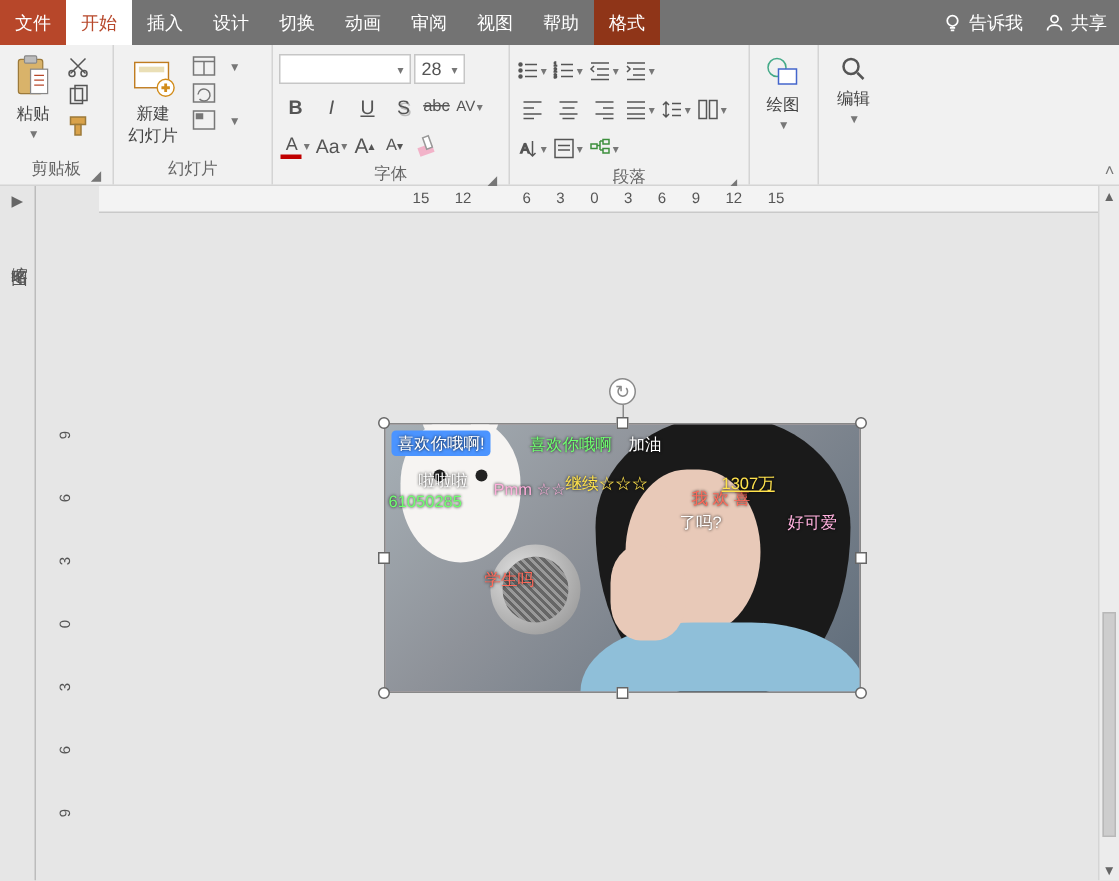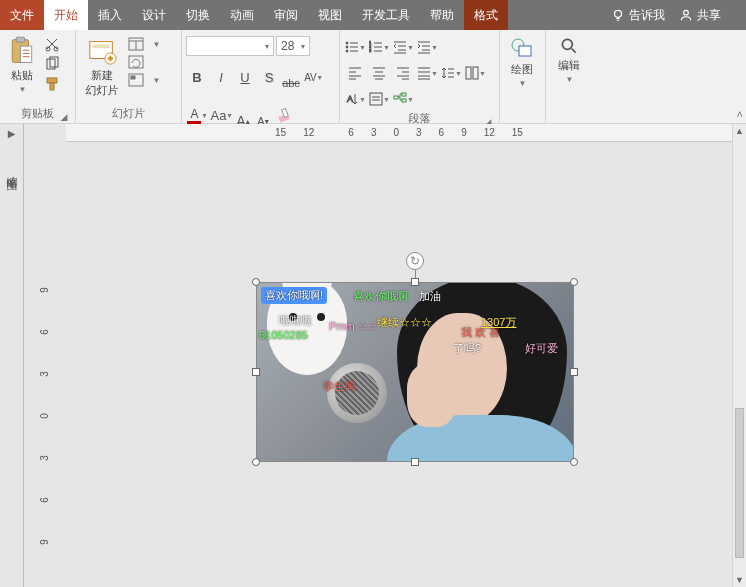--- a/index.html
+++ b/index.html
@@ -5,21 +5,21 @@
 * { margin: 0; padding: 0; box-sizing: border-box; font-family: "Microsoft YaHei", sans-serif; }
 body { background: #e6e6e6; width: 746px; height: 587px; overflow: hidden; position: relative; }
 
 
 .titlebar { background: #737373; height: 30px; display: flex; align-items: stretch; color: #fff; font-size: 12px; }
 .tab { padding: 0 10px; display: flex; align-items: center; cursor: pointer; }
 .tab.file { background: #b7472a; }
 .tab.active { background: #fff; color: #b7472a; }
 .tab.format { background: #8f3518; }
 .title-spacer { flex: 1; }
-.title-right { display: flex; align-items: center; gap: 14px; padding-right: 25px; }
+.title-right { display: flex; align-items: center; gap: 14px; padding-right: 8px; }
 .title-item { display: flex; align-items: center; gap: 4px; }
 .bulb-icon { width: 14px; height: 14px; }
 .person-icon { width: 14px; height: 14px; }
 
 
 .ribbon { background: #f1f1f1; height: 94px; display: flex; border-bottom: 1px solid #d4d4d4; position: relative; }
 .group { border-right: 1px solid #d4d4d4; display: flex; flex-direction: column; justify-content: space-between; padding: 2px 4px 2px 4px; position: relative; }
 .group-label { text-align: center; font-size: 11px; color: #666; height: 16px; line-height: 16px; position: relative; }
 .dlg-launcher { position: absolute; right: 2px; bottom: 2px; width: 10px; height: 10px; font-size: 9px; color: #777; }
 .group-body { flex: 1; display: flex; align-items: flex-start; gap: 4px; padding-top: 4px; }
@@ -34,21 +34,21 @@
 .newslide-icon { width: 30px; height: 30px; }
 .slide-mini { display: grid; grid-template-columns: repeat(2, 18px); grid-template-rows: repeat(3, 16px); gap: 2px; }
 
 
 .font-group .group-body { flex-direction: column; gap: 4px; }
 .font-row { display: flex; gap: 2px; align-items: center; }
 .font-combo { border: 1px solid #c6c6c6; background: #fff; height: 20px; display: flex; align-items: center; padding: 0 4px; font-size: 12px; color: #555; }
 .font-combo.name { width: 88px; }
 .font-combo.size { width: 34px; }
 .ribbon-btn { width: 22px; height: 22px; display: flex; align-items: center; justify-content: center; font-size: 13px; color: #555; border: 1px solid transparent; }
-.ribbon-btn.small { width: 18px; font-size: 11px; margin-top: 12px; }
+.ribbon-btn.small { width: 18px; font-size: 11px; }
 .caret { font-size: 8px; color: #777; margin-left: 1px; }
 .font-color-bar { width: 14px; height: 3px; background: #c00000; display: block; }
 
 
 .para-group .group-body { flex-direction: column; gap: 4px; }
 
 
 .draw-icon { width: 24px; height: 24px; }
 .edit-icon { width: 20px; height: 20px; }
 .ribbon-collapse { position: absolute; right: 3px; bottom: 3px; font-size: 11px; color: #777; }
@@ -117,21 +117,20 @@
 
 <div class="titlebar">
   <div class="tab file">文件</div>
   <div class="tab active">开始</div>
   <div class="tab">插入</div>
   <div class="tab">设计</div>
   <div class="tab">切换</div>
   <div class="tab">动画</div>
   <div class="tab">审阅</div>
   <div class="tab">视图</div>
-  <div class="tab">开发工具</div>
   <div class="tab">帮助</div>
   <div class="tab format">格式</div>
   <div class="title-spacer"></div>
   <div class="title-right">
     <div class="title-item">
       <svg class="bulb-icon" viewBox="0 0 24 24" fill="none" stroke="#fff" stroke-width="2">
           <circle cx="12" cy="10" r="6"></circle>
           <path d="M9 18h6M10 21h4"></path>
         </svg>
       <span>告诉我</span>

